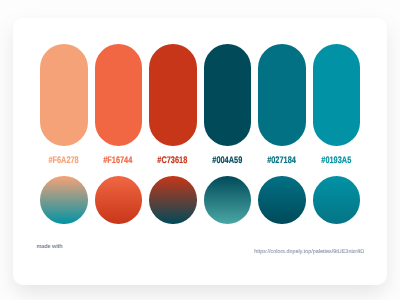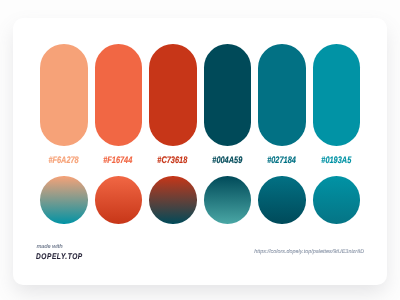--- a/index.html
+++ b/index.html
@@ -12,21 +12,20 @@
   body {
     background: #fdfdfd;
     font-family: "Liberation Sans", sans-serif;
     -webkit-font-smoothing: antialiased;
     text-rendering: geometricPrecision;
   }
   #stage {
     position: relative;
     width: 400px;
     height: 300px;
-    font-style: italic;
   }
   #card {
     position: absolute;
     left: 12.5px;
     top: 18px;
     width: 374.5px;
     height: 266.5px;
     background: #ffffff;
     border-radius: 10px;
     box-shadow: 0 9px 20px -2px rgba(118,118,128,0.19);
@@ -140,17 +139,16 @@
     <div class="circles">
         <div class="circle" style="background: linear-gradient(rgb(246, 162, 120) 0%, rgb(1, 147, 165) 100%);"></div>
         <div class="circle" style="background: linear-gradient(rgb(241, 103, 68) 0%, rgb(199, 54, 24) 100%);"></div>
         <div class="circle" style="background: linear-gradient(rgb(199, 54, 24) 0%, rgb(0, 74, 89) 100%);"></div>
         <div class="circle" style="background: linear-gradient(rgb(0, 74, 89) 0%, rgb(74, 167, 165) 100%);"></div>
         <div class="circle" style="background: linear-gradient(rgb(2, 113, 132) 0%, rgb(0, 74, 90) 100%);"></div>
         <div class="circle" style="background: linear-gradient(rgb(1, 147, 165) 0%, rgb(5, 116, 133) 100%);"></div>
       </div>
     <div class="footer-left">
       <div class="made-with">made with</div>
-      <div class="brand"><span>DOPELY.TOP</span></div>
     </div>
     <div class="footer-url">https://colors.dopely.top/palettes/9tUE3nizr8D</div>
   </div>
 </div>
 
 </body></html>

